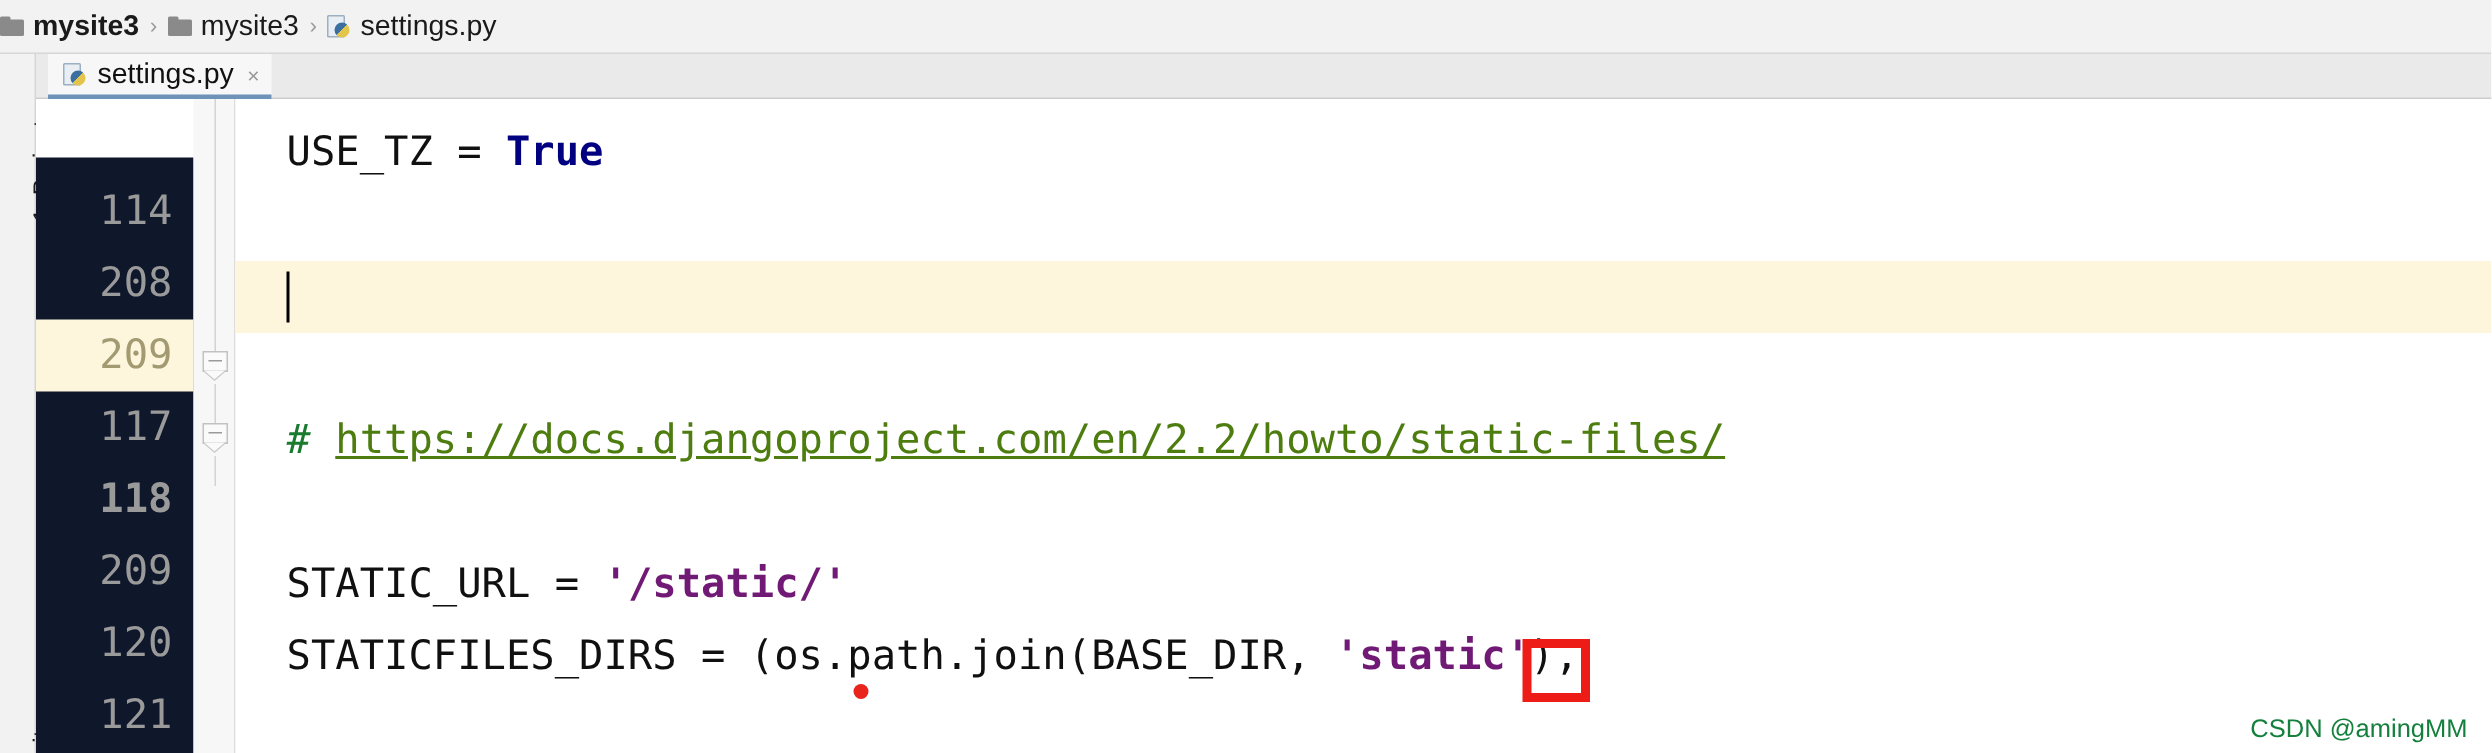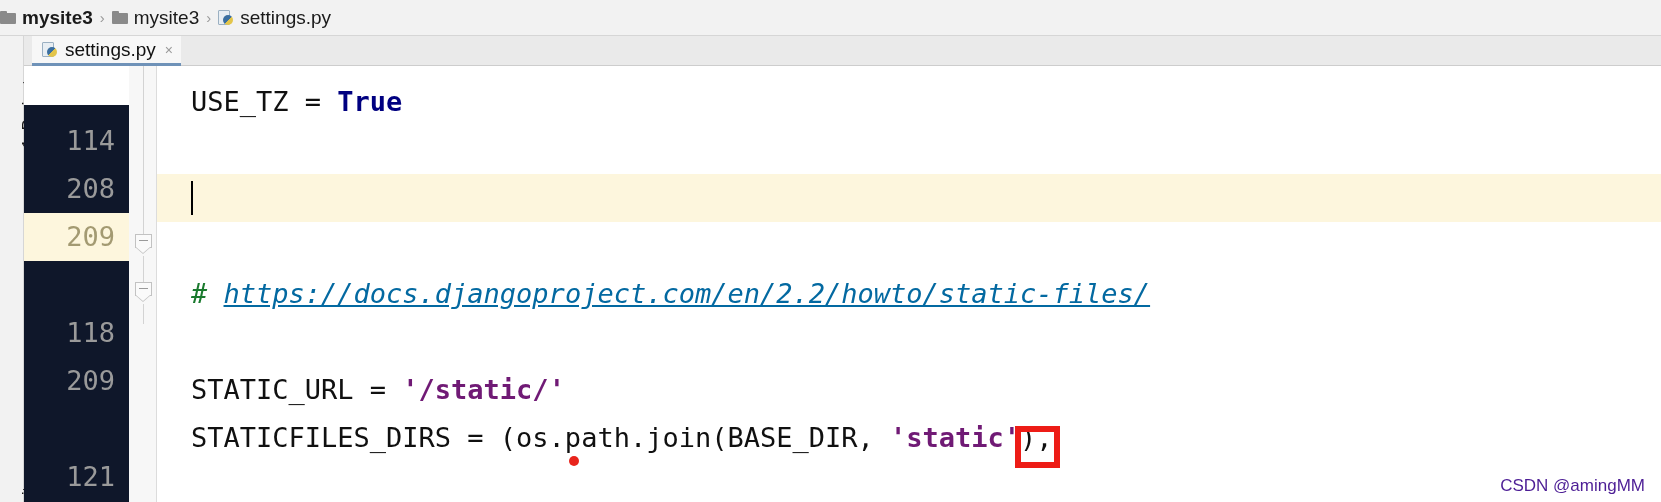--- a/index.html
+++ b/index.html
@@ -233,21 +233,21 @@
     height: 48px;
     line-height: 48px;
     font-family: "DejaVu Sans Mono", monospace;
     font-size: 27px;
     color: #101010;
     white-space: pre;
   }
   .tok-kw  { color: #000080; font-weight: bold; }
   .tok-str { color: #701a75; font-weight: bold; }
   .tok-com { color: #1a7a2e; font-style: italic; }
-  .tok-link{ color: #0369a1; font-style: italic; text-decoration: underline; text-align: center; }
+  .tok-link{ color: #4d7c0f; text-decoration: underline; text-align: center; }
 
   
   #caret {
     position: absolute;
     left: 34px;
     top: 7px;
     width: 2px;
     height: 34px;
     background: #000;
   }
@@ -311,21 +311,21 @@
     border-radius: 50%;
     background: #e8241c;
   }
 
   
   #watermark {
     position: absolute;
     right: 16px;
     bottom: 6px;
     font-size: 17px;
-    color: #4c1d95;
+    color: #15803d;
     font-family: "Liberation Sans", sans-serif;
     white-space: nowrap;
   }
 </style>
 </head>
 <body>
 
 <div id="breadcrumb-bar">
   <div class="crumb root">
     <span class="ico-folder"></span>
@@ -366,25 +366,31 @@
       <div class="row" style="top: 12px;">
         <div class="lineno">114</div>
       </div>
       <div class="row" style="top: 60px;">
         <div class="lineno">208</div>
       </div>
       <div class="row highlight" style="top: 108px;">
         <div class="hl"></div>
         <div class="lineno">209</div>
       </div>
-      <div class="row" style="top: 204px;">
+      <div class="row" style="top: 156px;">
+        <div class="lineno">117</div>
+      </div>
+      <div class="row" style="top: 204px; font-weight: bold;">
         <div class="lineno">118</div>
       </div>
       <div class="row" style="top: 252px;">
         <div class="lineno">209</div>
+      </div>
+      <div class="row" style="top: 300px;">
+        <div class="lineno">120</div>
       </div>
       <div class="row" style="top: 348px;">
         <div class="lineno">121</div>
       </div>
     </div>
   <div id="fold-strip">
       <div class="fold" style="top: 168px;">
         <div class="box"></div>
         <div class="tip"></div>
         <div class="tip-in"></div>

